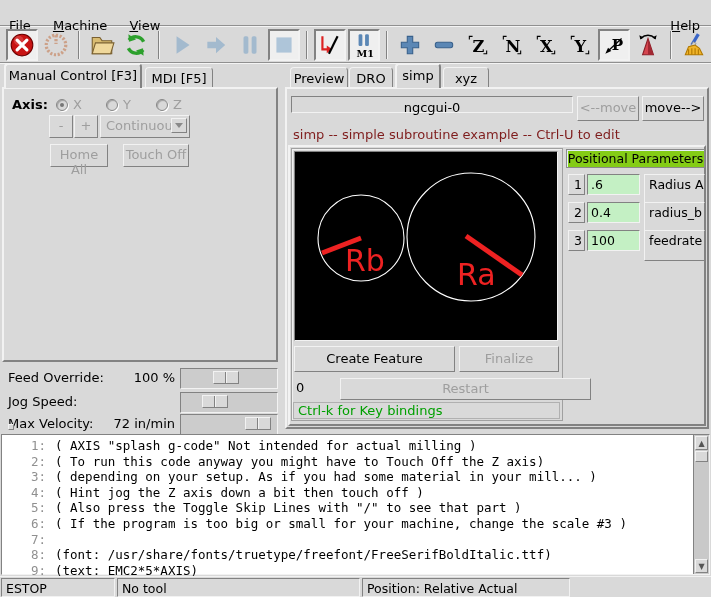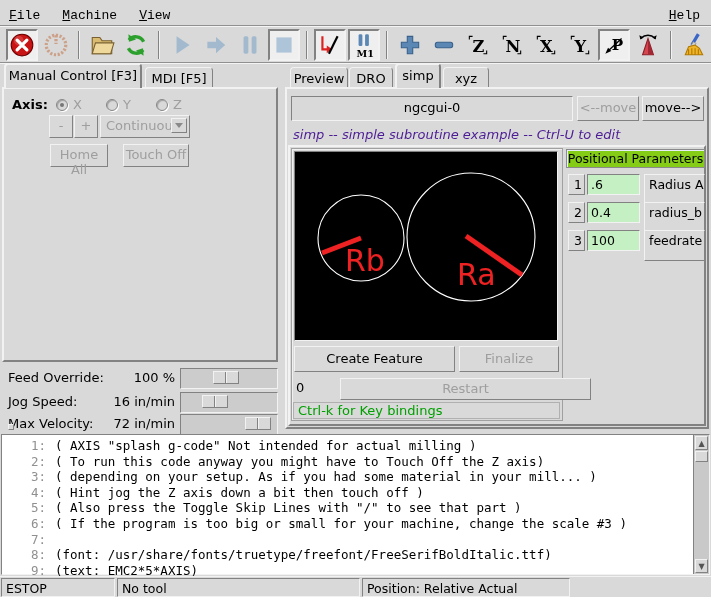--- a/index.html
+++ b/index.html
@@ -11,21 +11,21 @@
     font-size:13px; color:#000;
   }
   
   .raised  { border-top:2px solid #f2f2f2; border-left:2px solid #f2f2f2; border-right:2px solid #828282; border-bottom:2px solid #828282; background:#d9d9d9; }
   .raised1 { border-top:1px solid #f2f2f2; border-left:1px solid #f2f2f2; border-right:1px solid #828282; border-bottom:1px solid #828282; background:#d9d9d9; }
   .sunken1 { border-top:1px solid #828282; border-left:1px solid #828282; border-right:1px solid #f2f2f2; border-bottom:1px solid #f2f2f2; }
   .disabled-text { color:#9e9e9e !important; }
 
   
   .menubar { position:absolute; left:0; top:0; width:711px; height:26px; border-bottom:1px solid #909090; box-shadow:0 1px 0 #f4f4f4; background:#d9d9d9; }
-  .menu-item { display:inline-block; padding:8px 9px 0 9px; height:29px; cursor:default;font-family:Liberation Mono, monospace; }
+  .menu-item { display:inline-block; padding:18px 9px 0 9px; height:29px; cursor:default; }
   .menu-item::first-letter { text-decoration:underline; }
   .menu-help { position:absolute; right:2px; top:0; }
 
   
   .toolbar { position:absolute; left:0; top:27px; width:711px; height:36px; border-bottom:1px solid #909090; box-shadow:0 1px 0 #f4f4f4; display:flex; align-items:center; padding-left:5px; }
   .tbtn { width:32px; height:32px; display:flex; align-items:center; justify-content:center; margin:0 1px; border:2px solid transparent; }
   .tbtn.pressed { border-top:2px solid #828282; border-left:2px solid #828282; border-right:2px solid #f2f2f2; border-bottom:2px solid #f2f2f2; background:#efefef; }
   .tsep { width:2px; height:28px; margin:0 5px; border-left:1px solid #828282; border-right:1px solid #f2f2f2; }
   .dim { opacity:.5; }
   .ltr-icon text { font-family:"DejaVu Serif","Liberation Serif",serif; font-weight:bold; }
@@ -49,23 +49,23 @@
   .slider-label { position:absolute; left:8px; top:2px; }
   .slider-value { position:absolute; left:10px; width:165px; top:2px; text-align:right; }
   .trough { position:absolute; left:180px; top:0; width:98px; height:21px; background:#cccccc; }
   .handle { position:absolute; top:2px; width:26px; height:13px; background:#d9d9d9; border-top:1px solid #f2f2f2; border-left:1px solid #f2f2f2; border-right:1px solid #828282; border-bottom:1px solid #828282; }
   .handle::after { content:''; position:absolute; left:11px; top:0; bottom:0; width:0; border-left:1px solid #828282; border-right:1px solid #f2f2f2; }
   .grip { position:absolute; left:8px; top:361px; width:6px; height:6px; }
 
   
   .right-panel { position:absolute; left:285px; top:63px; width:424px; height:371px; }
   .rframe { position:absolute; left:0; top:24px; width:424px; height:342px; z-index:2; }
-  .ngc-bar-label { position:absolute; left:4px; top:7px; width:282px; height:25px; text-align:center; padding-top:3px; }
+  .ngc-bar-label { position:absolute; left:4px; top:7px; width:282px; height:17px; text-align:center; padding-top:3px; }
   .move-btn { position:absolute; top:7px; width:62px; height:25px; text-align:center; padding-top:3px; }
-  .subtitle { position:absolute; left:6px; top:38px; color:#4c1d95;font-style:italic; }
+  .subtitle { position:absolute; left:6px; top:38px; color:#7f1d1d; }
   .master-frame { position:absolute; left:1px; top:56px; width:418px; height:281px; }
   .sub-frame { position:absolute; left:1px; top:1px; width:272px; height:273px; border:1px solid #a0a0a0; box-shadow:inset 1px 1px 0 #f0f0f0; }
   .ngc-canvas { position:absolute; left:2px; top:2px; width:264px; height:190px; background:#000; }
   .act-btn { position:absolute; height:26px; text-align:center; padding-top:4px; }
   .restart-count { position:absolute; left:4px; top:231px; }
   .hint { position:absolute; left:1px; top:253px; width:267px; height:17px; border:1px solid #b0b0b0; color:#00a000; padding-left:4px; background:#d9d9d9; }
 
   .params { position:absolute; left:276px; top:2px; width:140px; }
   .param-header { width:139px; height:19px; background:#84cc16; border:1px solid #8a8a8a; box-shadow:inset 1px 1px 0 #e6eef7; text-align:center; font-size:12.5px; padding-top:1px; }
   .param-row { position:absolute; left:0; width:140px; height:22px; }
@@ -265,21 +265,20 @@
 
     <div class="slider-row" style="top:305px;">
       <span class="slider-label">Feed Override:</span>
       <span class="slider-value">100 %</span>
       <div class="trough sunken1">
           <div class="handle" style="left: calc(47% - 13px);"></div>
         </div>
     </div>
     <div class="slider-row" style="top:329px;">
       <span class="slider-label">Jog Speed:</span>
-      <span class="slider-value">16 in/min</span>
       <div class="trough sunken1">
           <div class="handle" style="left: calc(35% - 13px);"></div>
         </div>
     </div>
     <div class="slider-row" style="top:351px;">
       <span class="slider-label">Max Velocity:</span>
       <span class="slider-value">72 in/min</span>
       <div class="trough sunken1">
           <div class="handle" style="left: calc(80% - 13px);"></div>
         </div>

